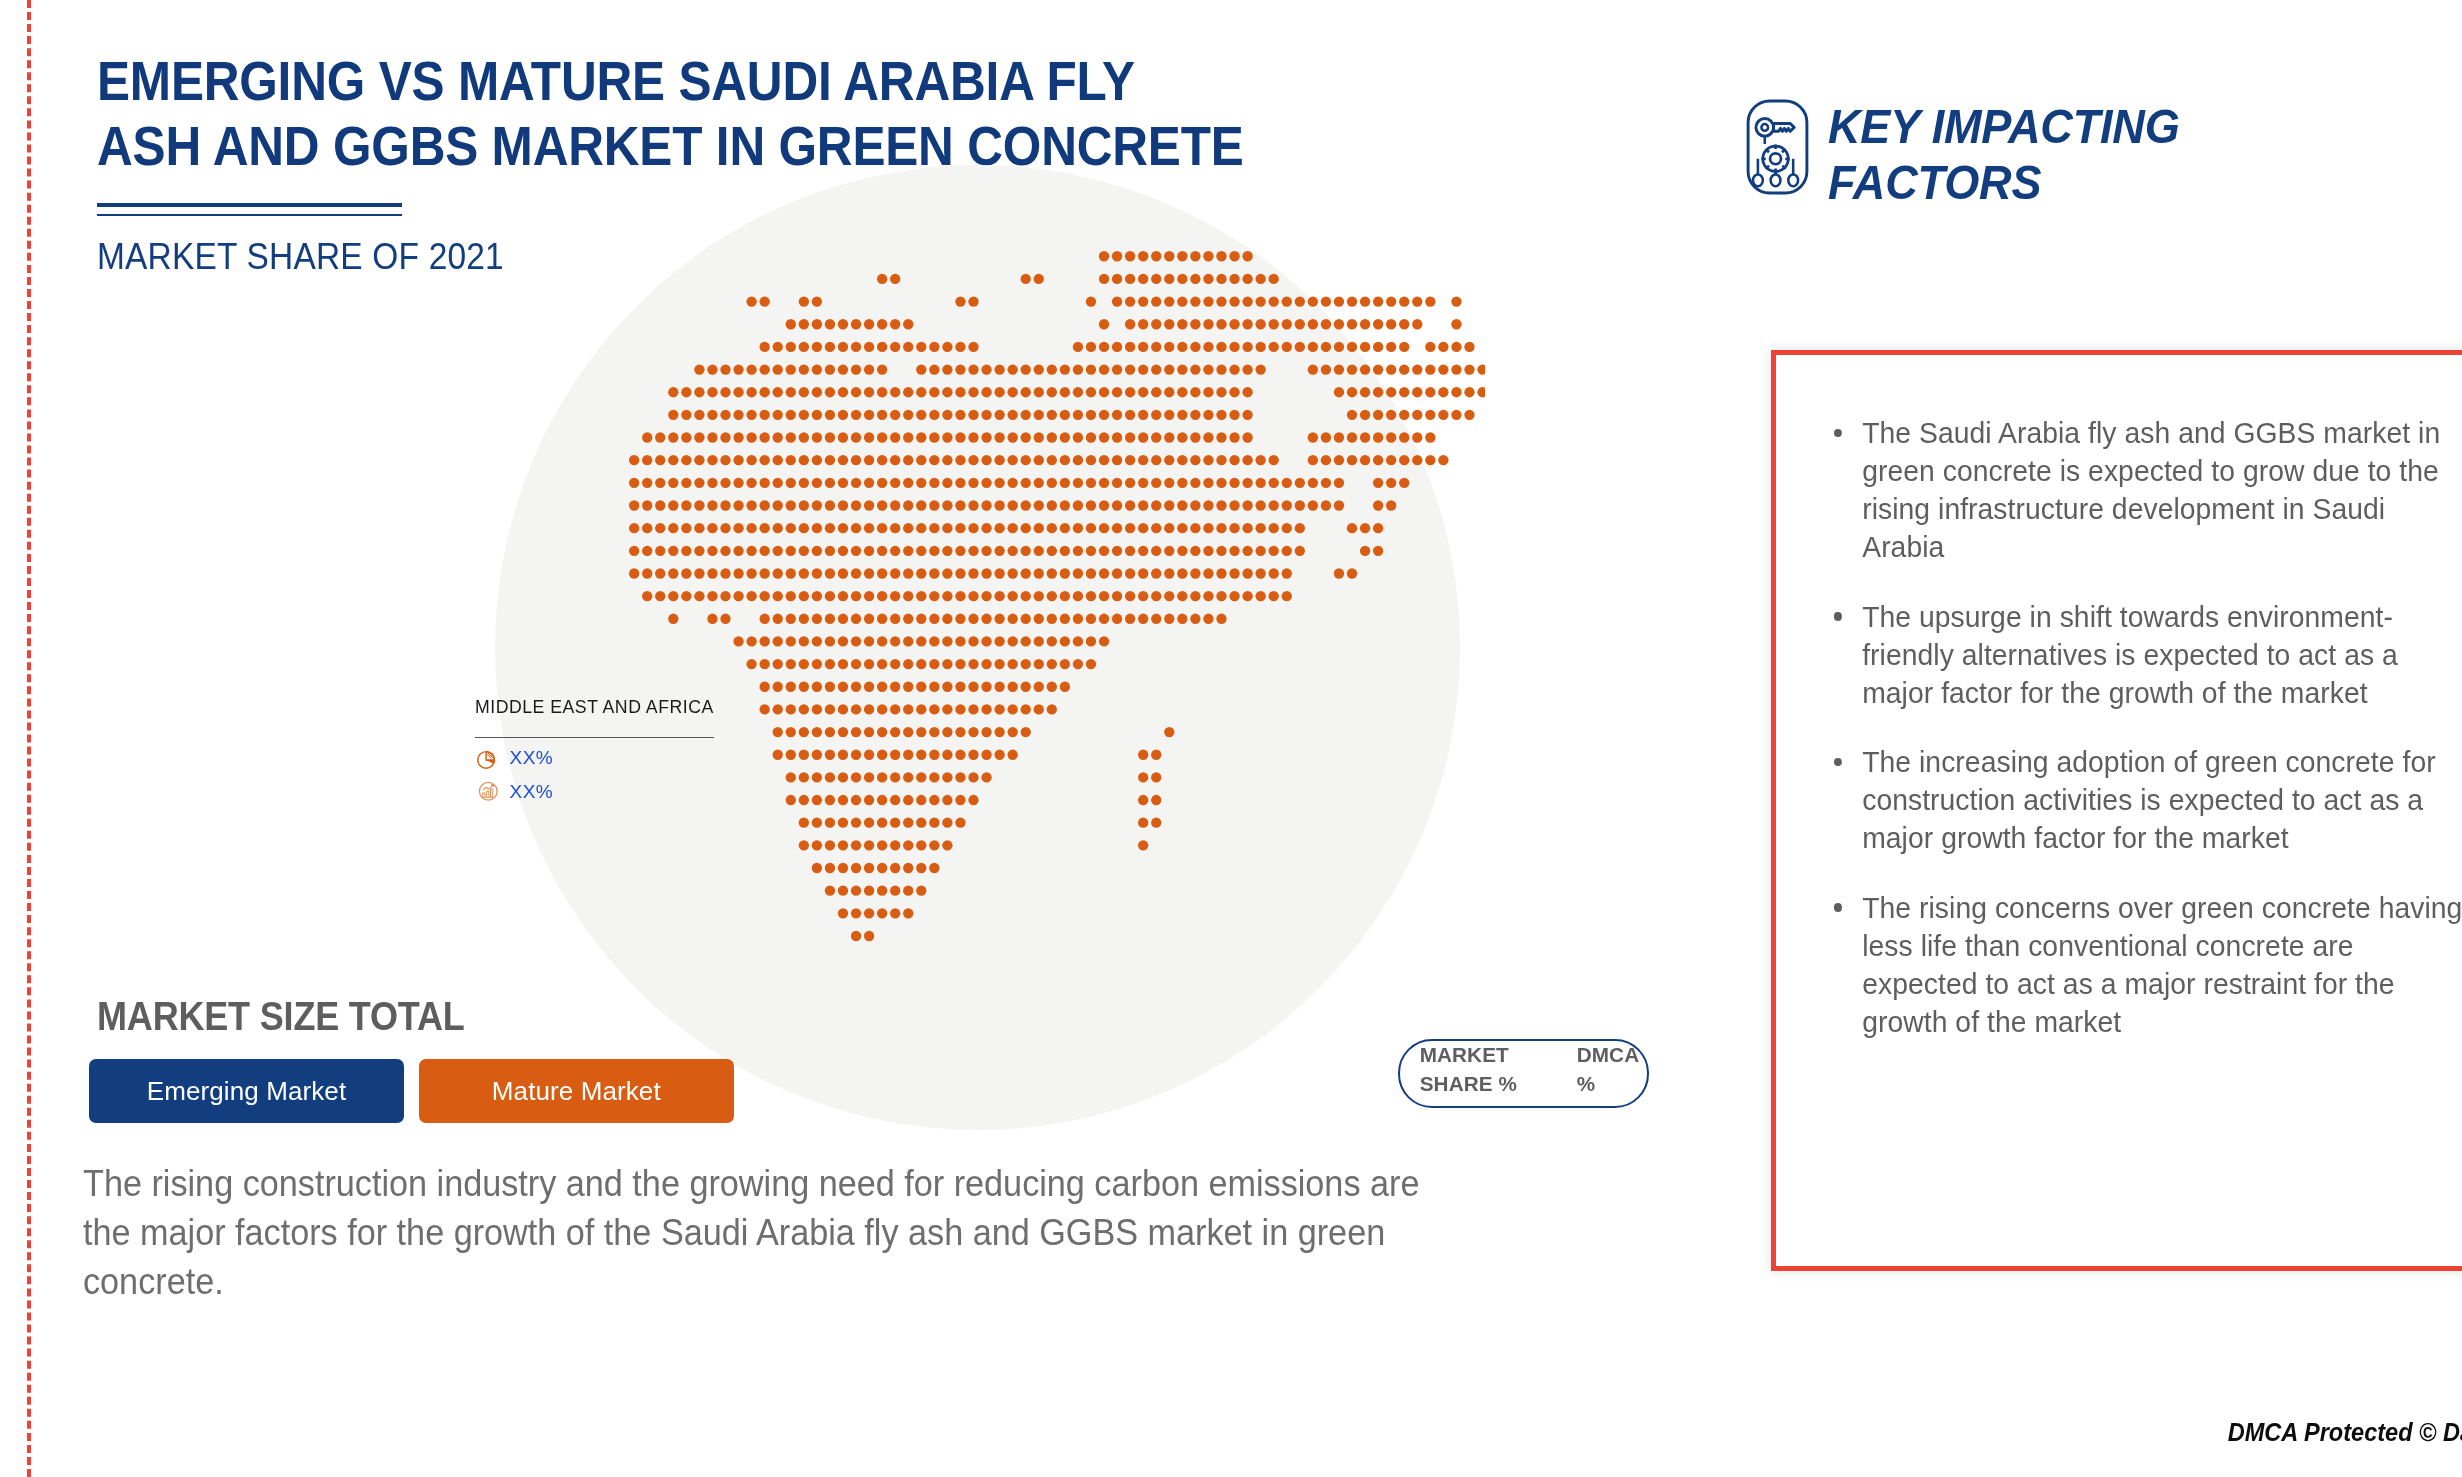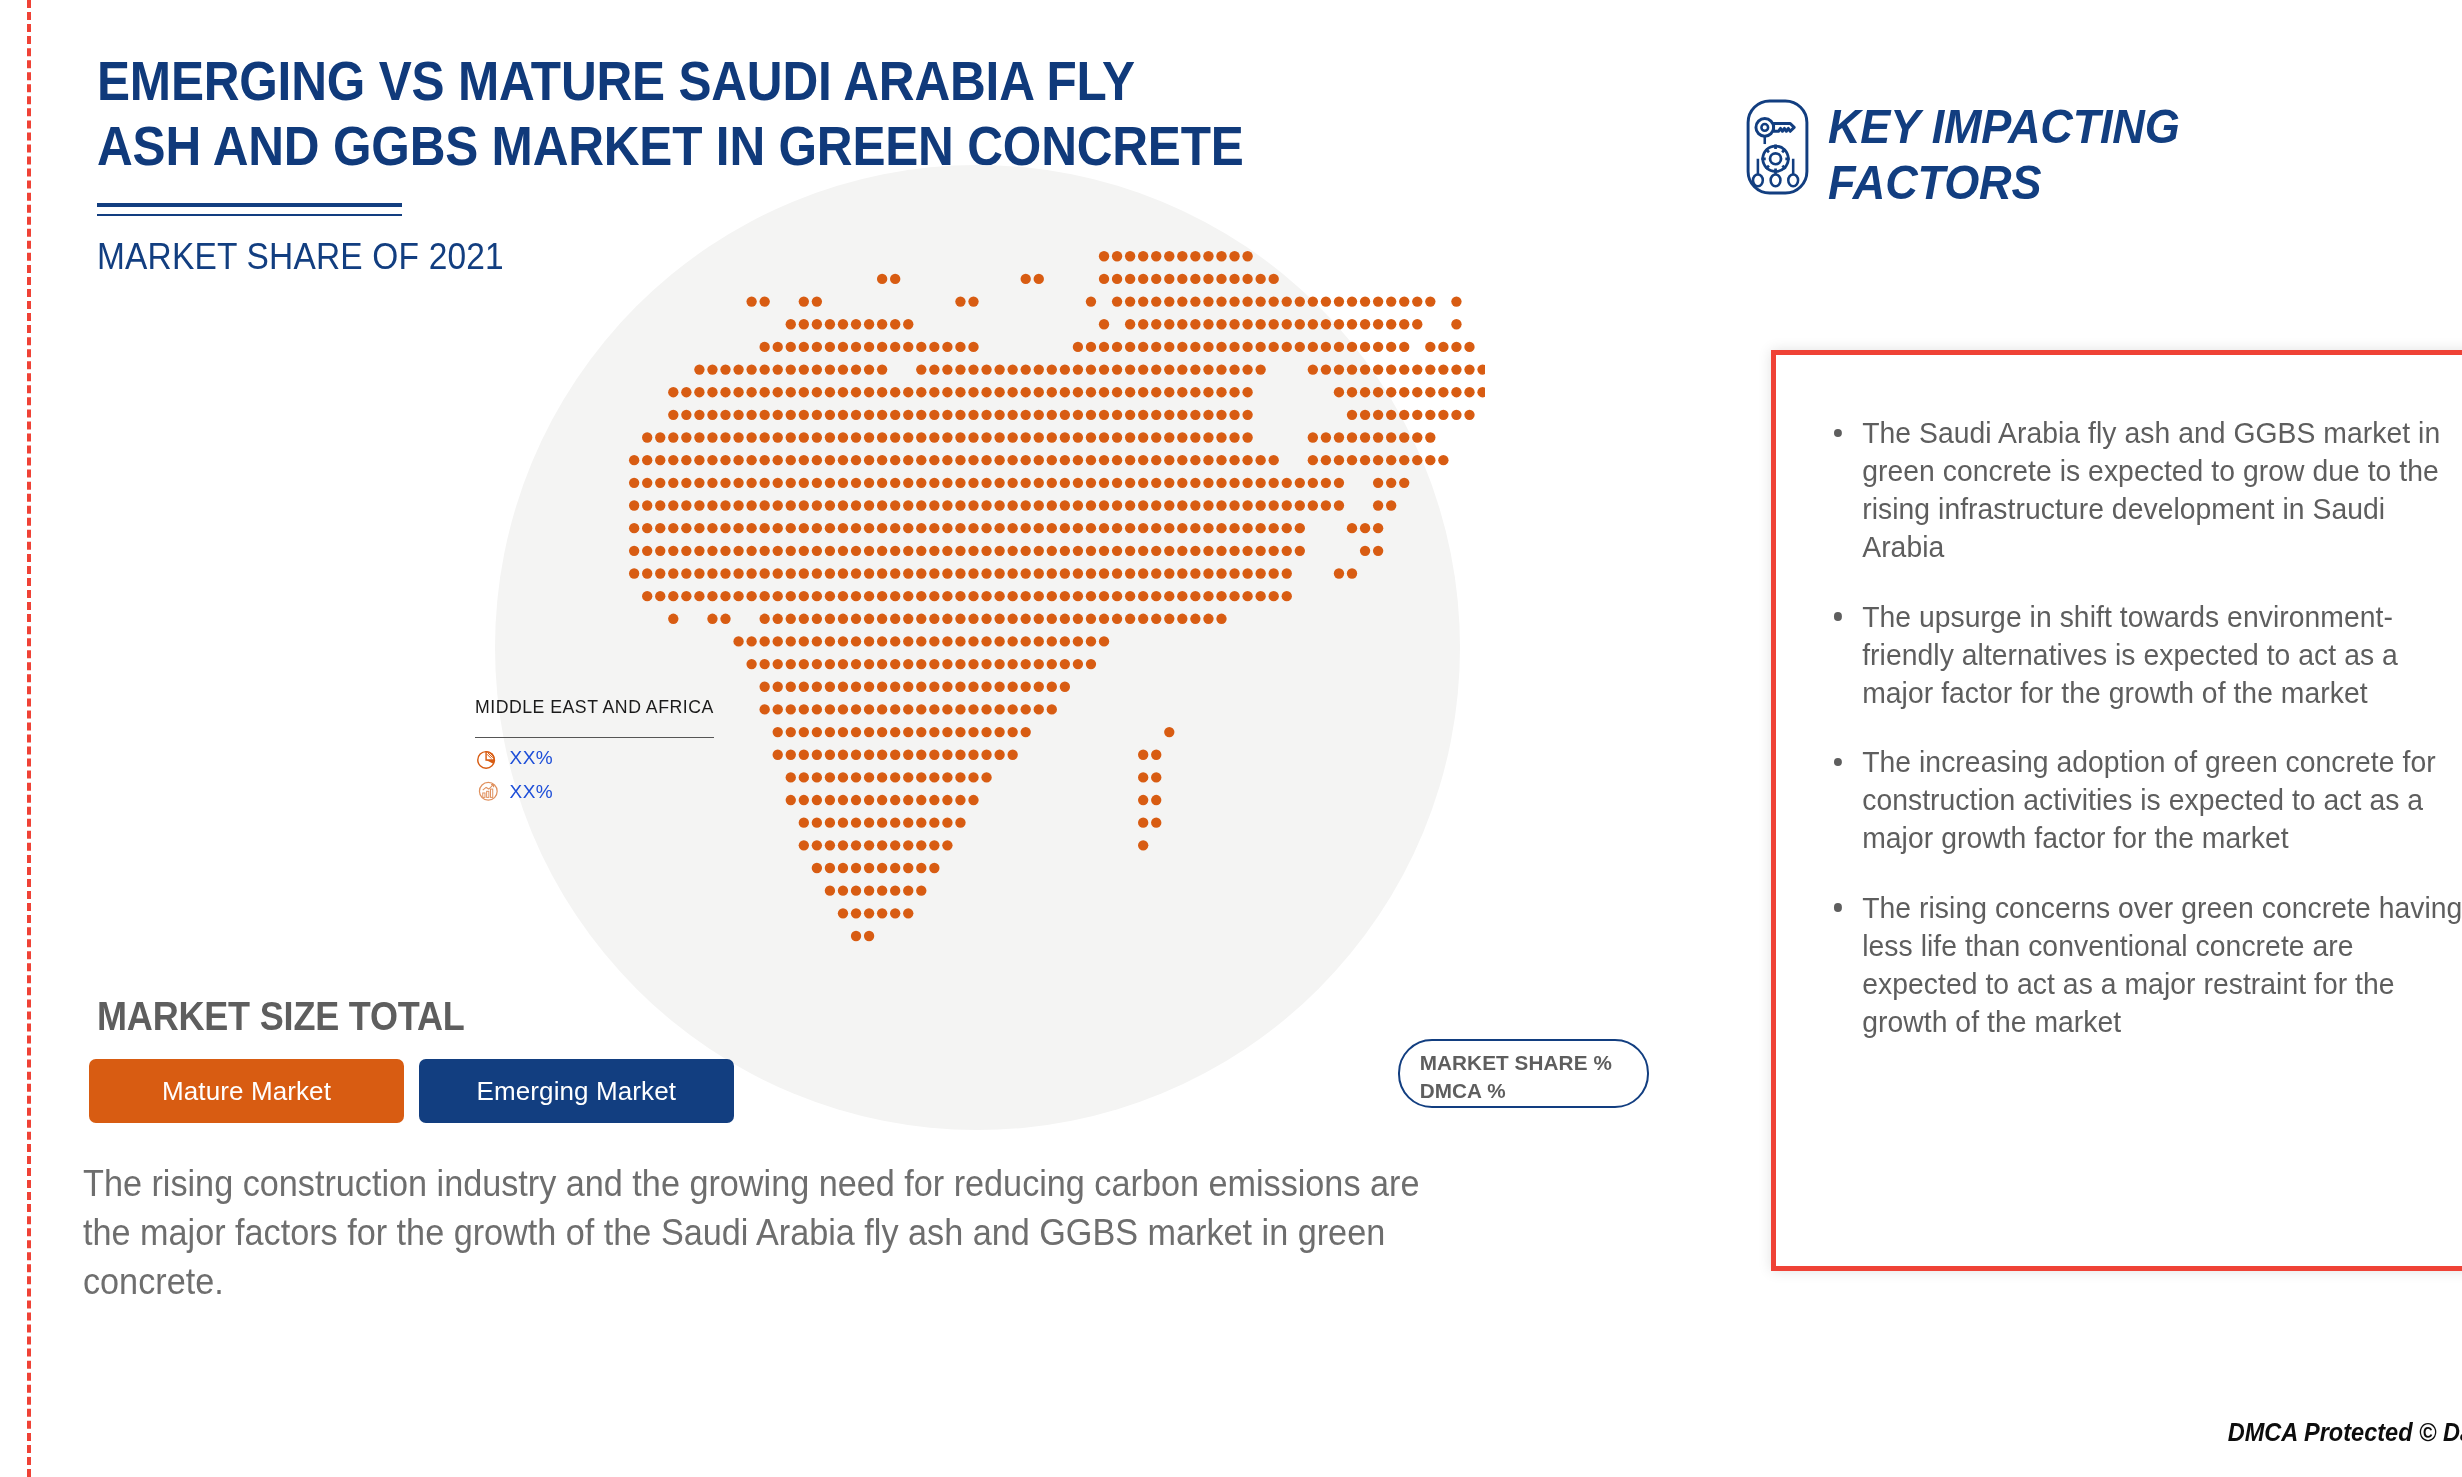--- a/index.html
+++ b/index.html
@@ -63,21 +63,21 @@
     height:64px;border-radius:6.9px;display:flex;align-items:center;
     justify-content:center;color:#fff;font-size:26px;letter-spacing:0.1px;
   }
   .chip-mature{width:315px;background:#d85c12;}
   .chip-emerging{width:315px;background:#123e80;}
 
   
   .share-pill{
     position:absolute;left:1398px;top:1039px;width:251px;height:69px;
     border:2.5px solid #123e80;border-radius:34px;
-    display:flex;flex-direction:column;justify-content:flex-end;
+    display:flex;flex-direction:row;justify-content:center;
     padding-left:19.7px;box-sizing:border-box;
   }
   .share-pill div{font-size:20.7px;font-weight:700;color:#5e5e5e;line-height:1.38;letter-spacing:0.1px;}
 
   
   .desc{
     position:absolute;left:83px;top:1160px;width:1428px;
     font-size:36px;line-height:1.36;color:#6e6e6e;
     transform:scaleX(.95);transform-origin:left top;
   }
@@ -1214,22 +1214,22 @@
         <path d="M14 22 L20 17 L25 20 L33 12" fill="none" stroke="#e0915e" stroke-width="2"></path>
         <path d="M29 12 L33.5 12 L33.5 16.5" fill="none" stroke="#e0915e" stroke-width="2"></path>
       </svg>
       <span class="mlg-val">XX%</span>
     </div>
   </div>
 
   <div class="mst-head">MARKET SIZE TOTAL</div>
 
   <div class="chips">
+    <div class="chip chip-emerging">Emerging Market</div>
     <div class="chip chip-mature">Mature Market</div>
-    <div class="chip chip-emerging">Emerging Market</div>
   </div>
 
   <div class="share-pill">
     <div>MARKET SHARE %</div>
     <div>DMCA %</div>
   </div>
 
   <div class="desc">The rising construction industry and the growing need for reducing carbon emissions are the major factors for the growth of the Saudi Arabia fly ash and GGBS market in green concrete.</div>
 
 </div>

